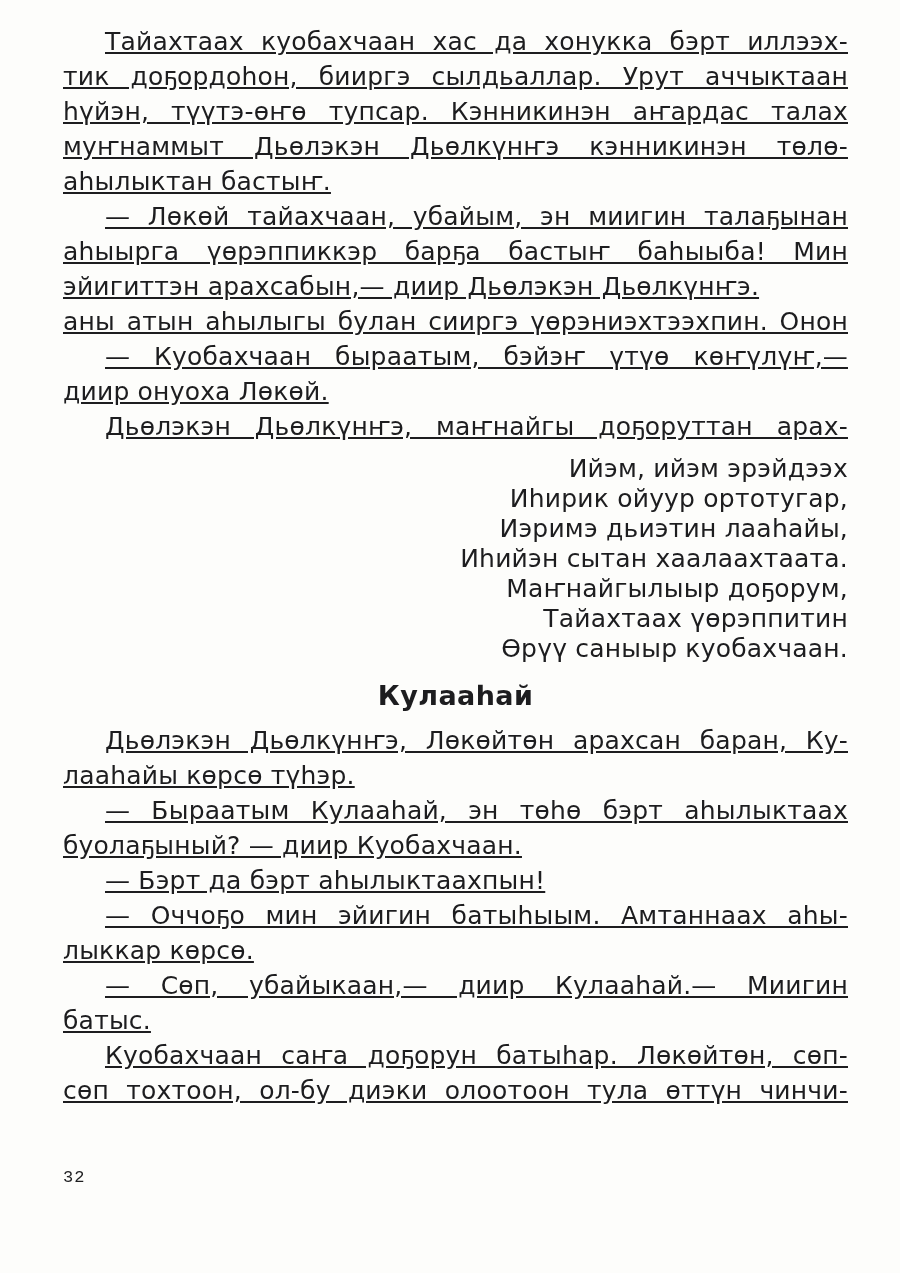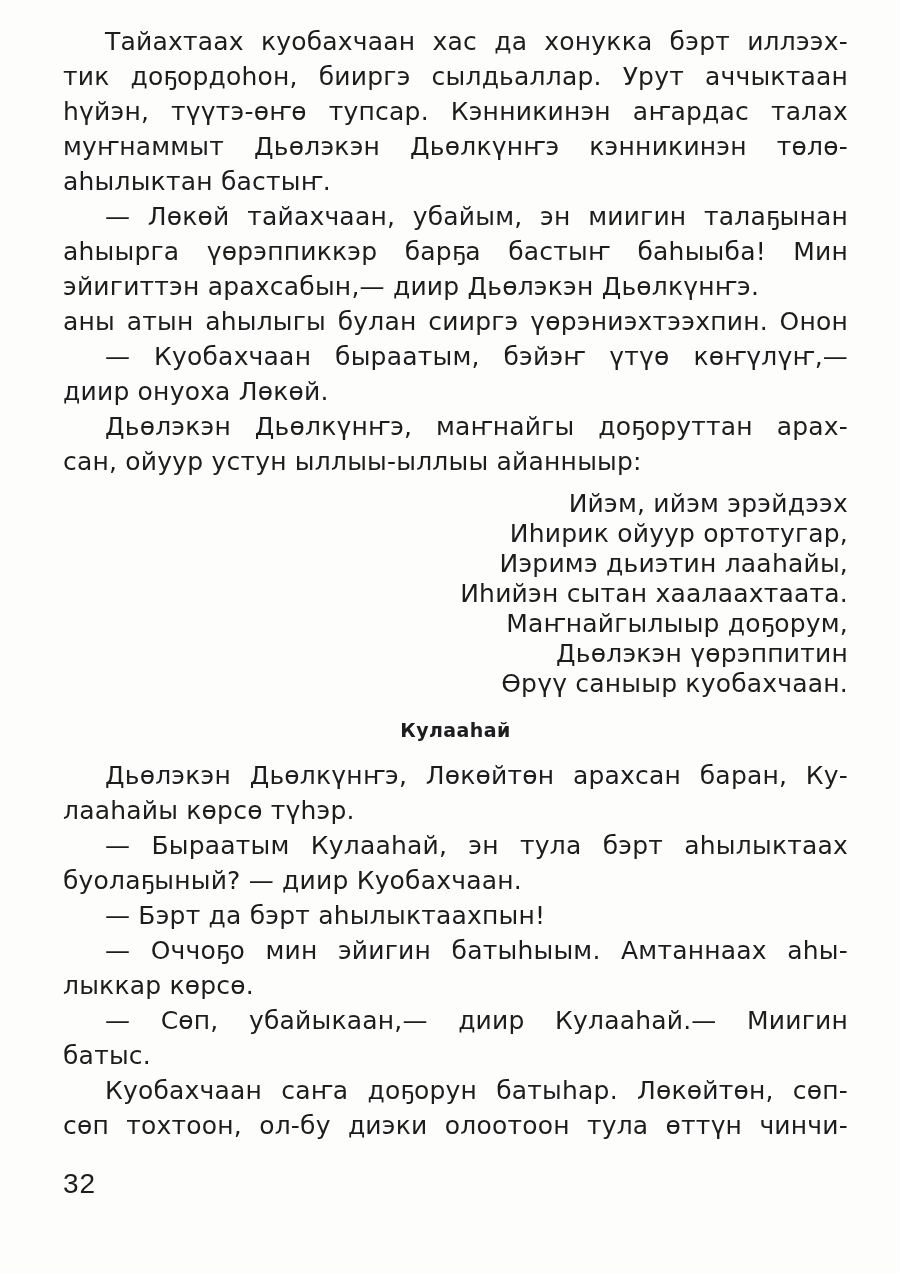--- a/index.html
+++ b/index.html
@@ -20,49 +20,50 @@
   }
   .text-column {
     padding: 24px 52px 0 63px;
     font-size: 25px;
     line-height: 35px;
     letter-spacing: 0.2px;
   }
   .para .line {
     text-align: left;
     white-space: normal;
+    text-decoration: underline;
   }
   .para .line.fill {
     text-align: justify;
     text-align-last: justify;
   }
   .para .line.first {
     text-indent: 42px;
   }
   .verse {
     margin: 10px 0 4px 0;
     padding-left: 190px;
     line-height: 30px;
   }
   .verse .line {
     text-align: right;
   }
   .heading {
     margin: 14px 0 10px 0;
     text-align: center;
     font-weight: bold;
-    font-size: 19px;
+    font-size: 27px;
     letter-spacing: 0.4px;
   }
   .page-number {
     position: absolute;
     left: 63px;
     top: 1168px;
-    font-family: Liberation Sans, sans-serif;
-    font-size: 28px;
+    font-family: Liberation Mono, monospace;
+    font-size: 17px;
     letter-spacing: 1px;
     color: var(--ink, #1d1d1f);
   }
 </style>
 </head>
 <body>
 
 <div class="page">
   <div class="text-column">
       <div class="para">
@@ -77,38 +78,37 @@
         <div class="line fill">аһыырга үөрэппиккэр барҕа бастыҥ баһыыба! Мин</div>
         <div class="line">эйигиттэн арахсабын,— диир Дьөлэкэн Дьөлкүнҥэ.</div>
         <div class="line fill">аны атын аһылыгы булан сииргэ үөрэниэхтээхпин. Онон</div>
       </div>
       <div class="para">
         <div class="line fill first">— Куобахчаан быраатым, бэйэҥ үтүө көҥүлүҥ,—</div>
         <div class="line">диир онуоха Лөкөй.</div>
       </div>
       <div class="para">
         <div class="line fill first">Дьөлэкэн Дьөлкүнҥэ, маҥнайгы доҕоруттан арах-</div>
-        <div class="line">сан, ойуур устун ыллыы-ыллыы айанныыр:</div>
       </div>
       <div class="verse">
         <div class="line">Ийэм, ийэм эрэйдээх</div>
         <div class="line">Иһирик ойуур ортотугар,</div>
         <div class="line">Иэримэ дьиэтин лааһайы,</div>
         <div class="line">Иһийэн сытан хаалаахтаата.</div>
         <div class="line">Маҥнайгылыыр доҕорум,</div>
-        <div class="line">Дьөлэкэн үөрэппитин</div>
+        <div class="line">Тайахтаах үөрэппитин</div>
         <div class="line">Өрүү саныыр куобахчаан.</div>
       </div>
       <div class="heading">Кулааһай</div>
       <div class="para">
         <div class="line fill first">Дьөлэкэн Дьөлкүнҥэ, Лөкөйтөн арахсан баран, Ку-</div>
         <div class="line">лааһайы көрсө түһэр.</div>
       </div>
       <div class="para">
-        <div class="line fill first">— Быраатым Кулааһай, эн тула бэрт аһылыктаах</div>
+        <div class="line fill first">— Быраатым Кулааһай, эн төһө бэрт аһылыктаах</div>
         <div class="line">буолаҕыный? — диир Куобахчаан.</div>
       </div>
       <div class="para">
         <div class="line first">— Бэрт да бэрт аһылыктаахпын!</div>
       </div>
       <div class="para">
         <div class="line fill first">— Оччоҕо мин эйигин батыһыым. Амтаннаах аһы-</div>
         <div class="line">лыккар көрсө.</div>
       </div>
       <div class="para">

